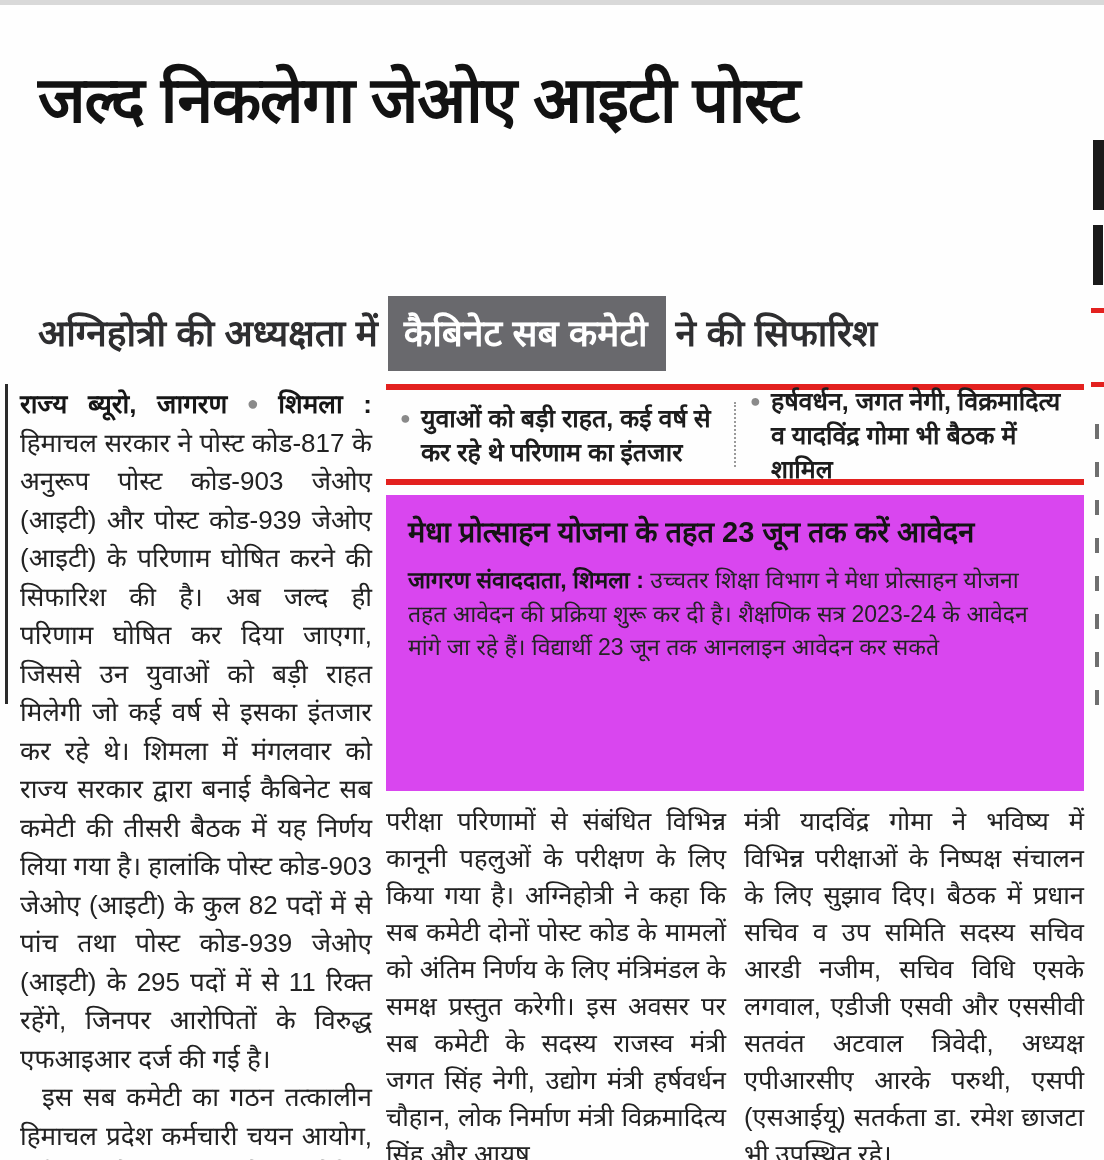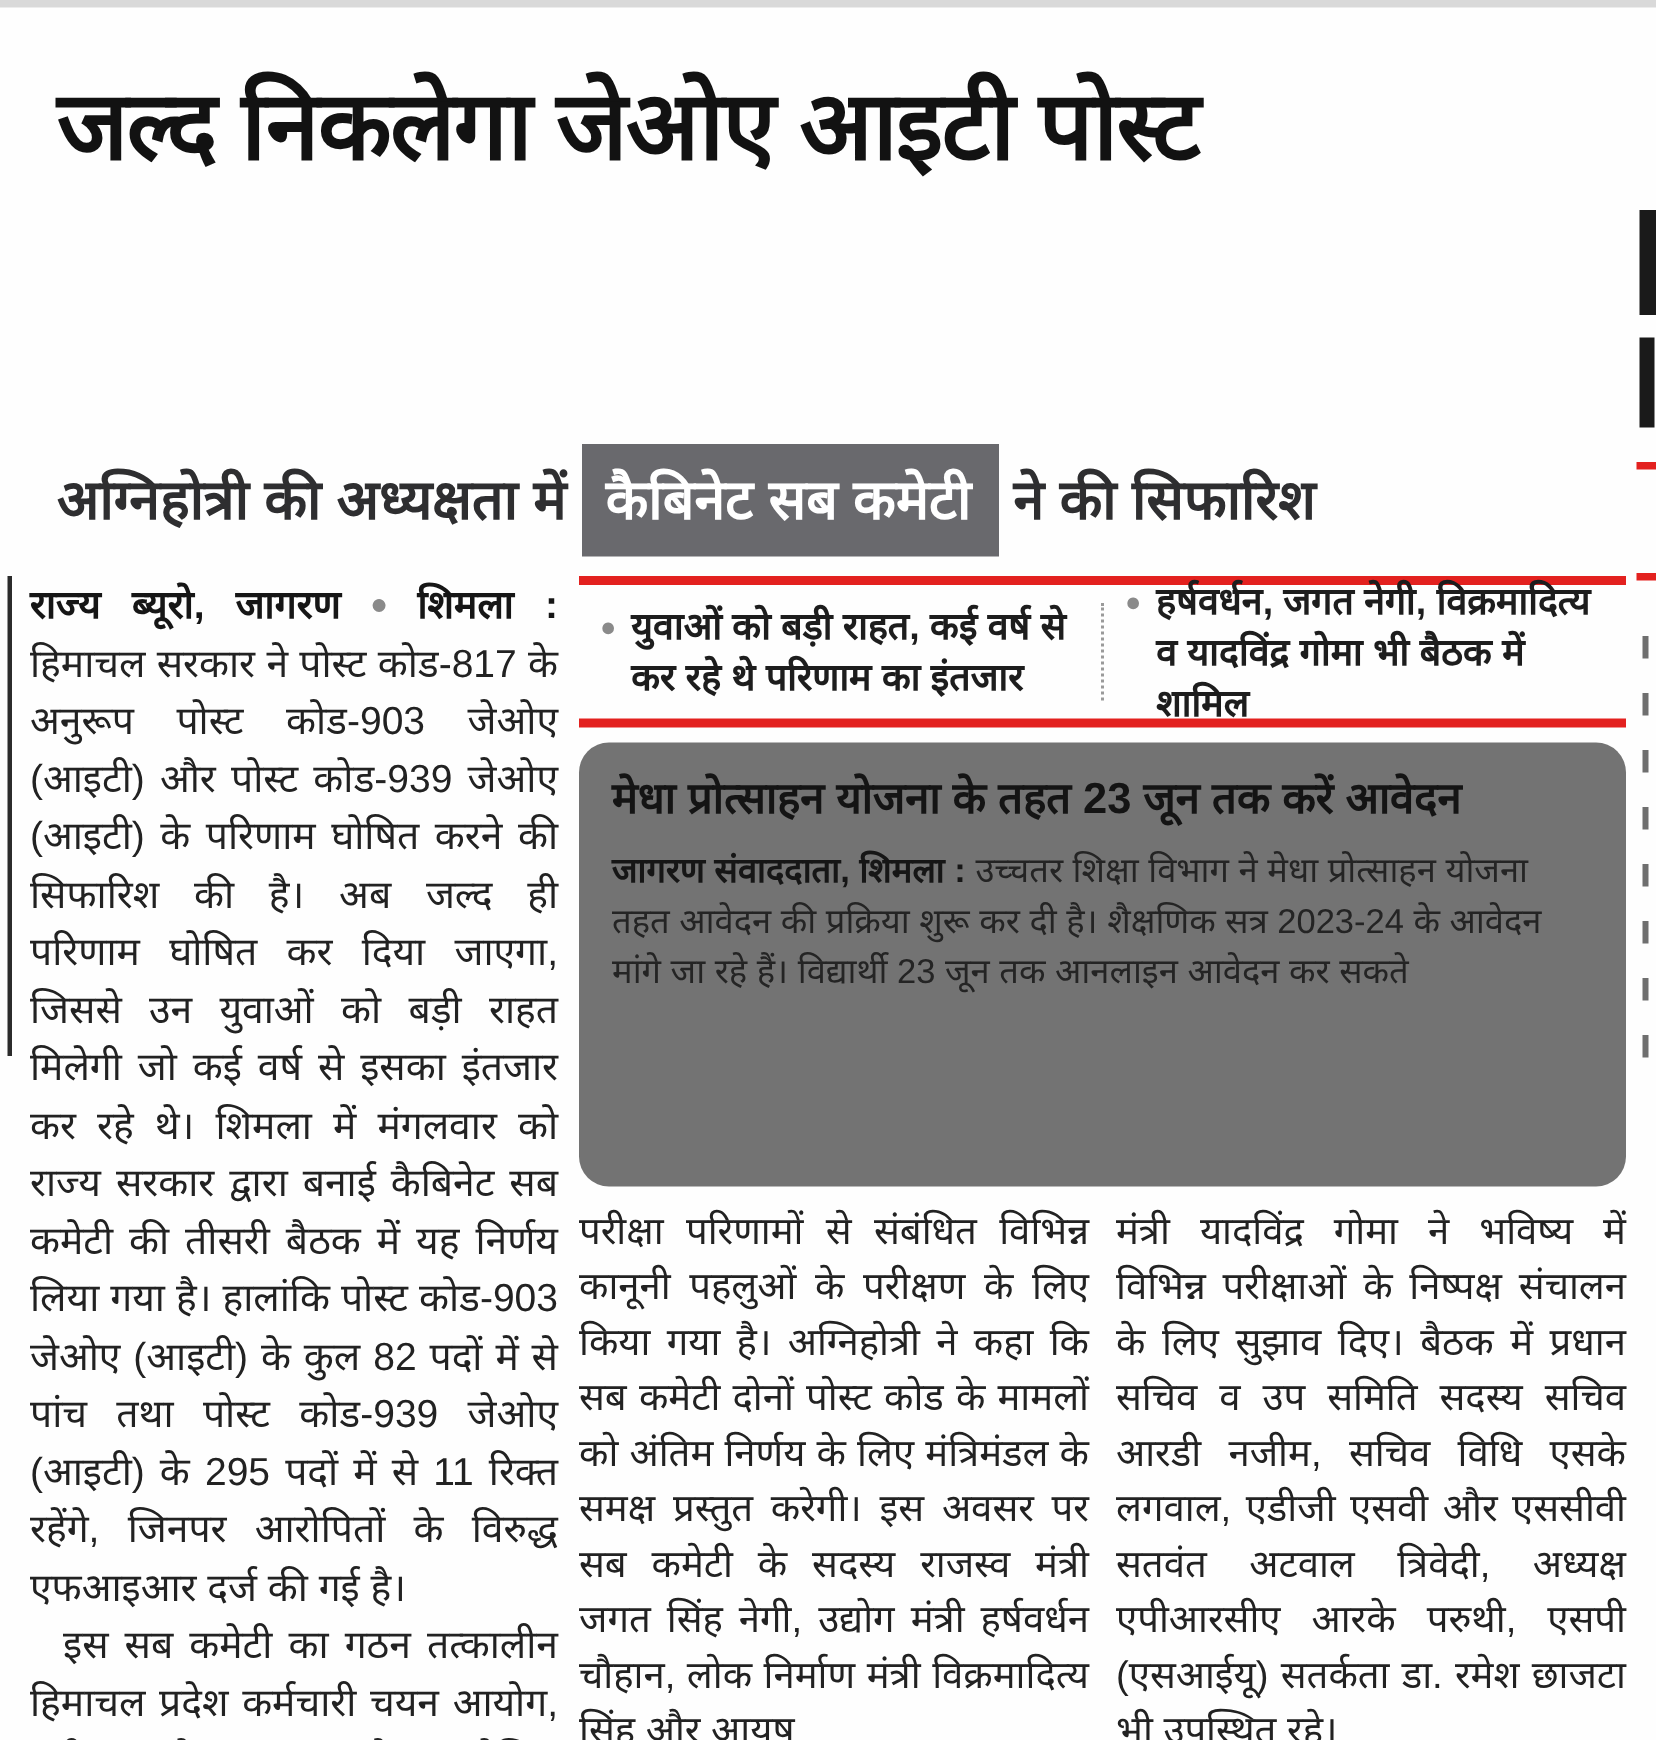--- a/index.html
+++ b/index.html
@@ -20,21 +20,21 @@
   .scan-top-edge {
     position: absolute;
     top: 0; left: 0; right: 0;
     height: 5px;
     background: #d9d9d9;
   }
   
   .headline {
     position: absolute;
     left: 38px;
-    top: 28px;
+    top: 44px;
     width: 1000px;
     font-size: 64px;
     line-height: 112px;
     font-weight: 900;
     color: #121212;
     letter-spacing: -1px;
   }
   .headline .hl-line { display: block; white-space: nowrap; }
   
   .subheadline {
@@ -115,25 +115,24 @@
     color: #1d1d1d;
   }
   .bullet-cell .dot-icon { font-size: 18px; line-height: 34px; padding: 0; }
   .bullet-divider {
     width: 0;
     border-left: 2px dotted #9a9a9a;
     align-self: stretch;
   }
   
   .inset-panel {
-    background: #737373;
+    background: #d946ef;
     margin-top: 10px;
     padding: 16px 22px 18px 22px;
     height: 296px;
-    border-radius: 20px;
   }
   .inset-heading {
     font-size: 29px;
     font-weight: 900;
     color: #141414;
     margin-bottom: 14px;
     white-space: nowrap;
   }
   .inset-cols { display: flex; gap: 17px; }
   .inset-col {

